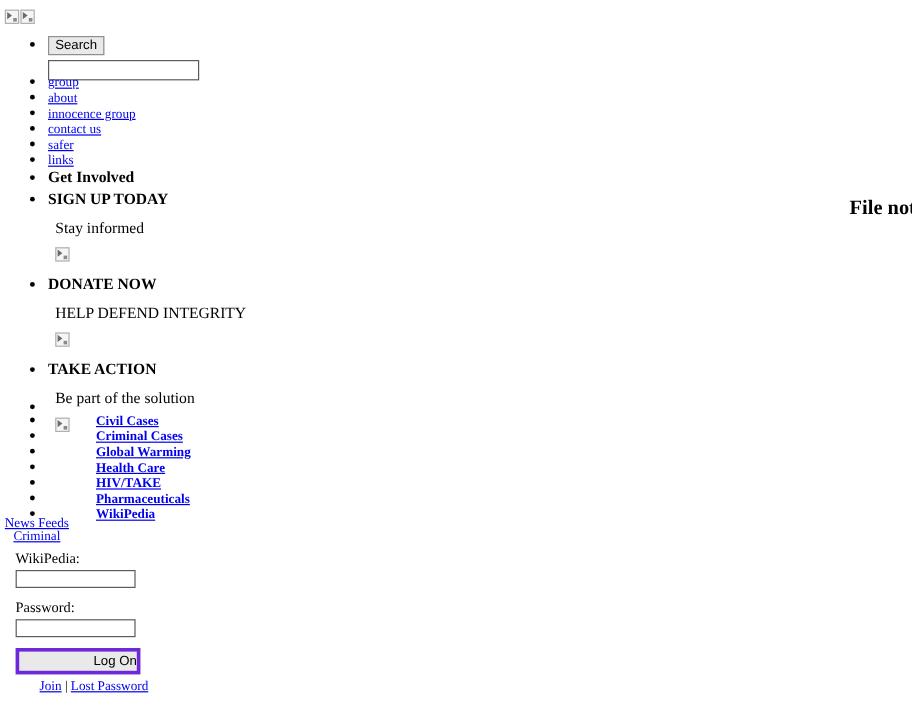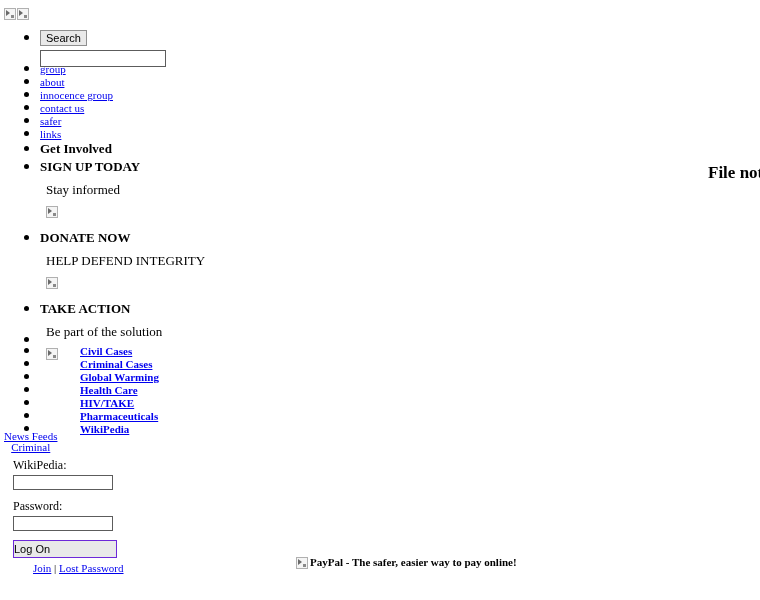--- a/index.html
+++ b/index.html
@@ -180,23 +180,23 @@
     font-family: "Liberation Sans", sans-serif;
     font-size: 11px;
     padding: 0 2px;
   }
   .login .logon {
     display: block;
     width: 104px;
     font-family: "Liberation Sans", sans-serif;
     font-size: 11px;
     padding: 2px 0;
-    border: 1px solid #6d28d9;
+    border: 3px solid #6d28d9;
     background: #e9e9e9;
-    text-align: left;
+    text-align: right;
     margin-bottom: 4px;
   }
   .login .links {
     font-size: 11px;
     margin-left: 20px;
   }
   .login .links a {
     color: #0000ee;
     text-decoration: underline;
   }
@@ -299,17 +299,14 @@
     <span class="lbl">Password:</span>
     <input class="txt" type="password" style="">
     <button class="logon">Log On</button>
     <div class="links">
       <a href="#">Join</a><span class="sep"> | </span><a href="#">Lost Password</a>
     </div>
   </div>
 
   <div class="filenot">File not</div>
 
-  <div class="paypal">
-    <span class="broken-img"></span><span>PayPal - The safer, easier way to pay online!</span>
-  </div>
 
 </div>
 
 </body></html>

